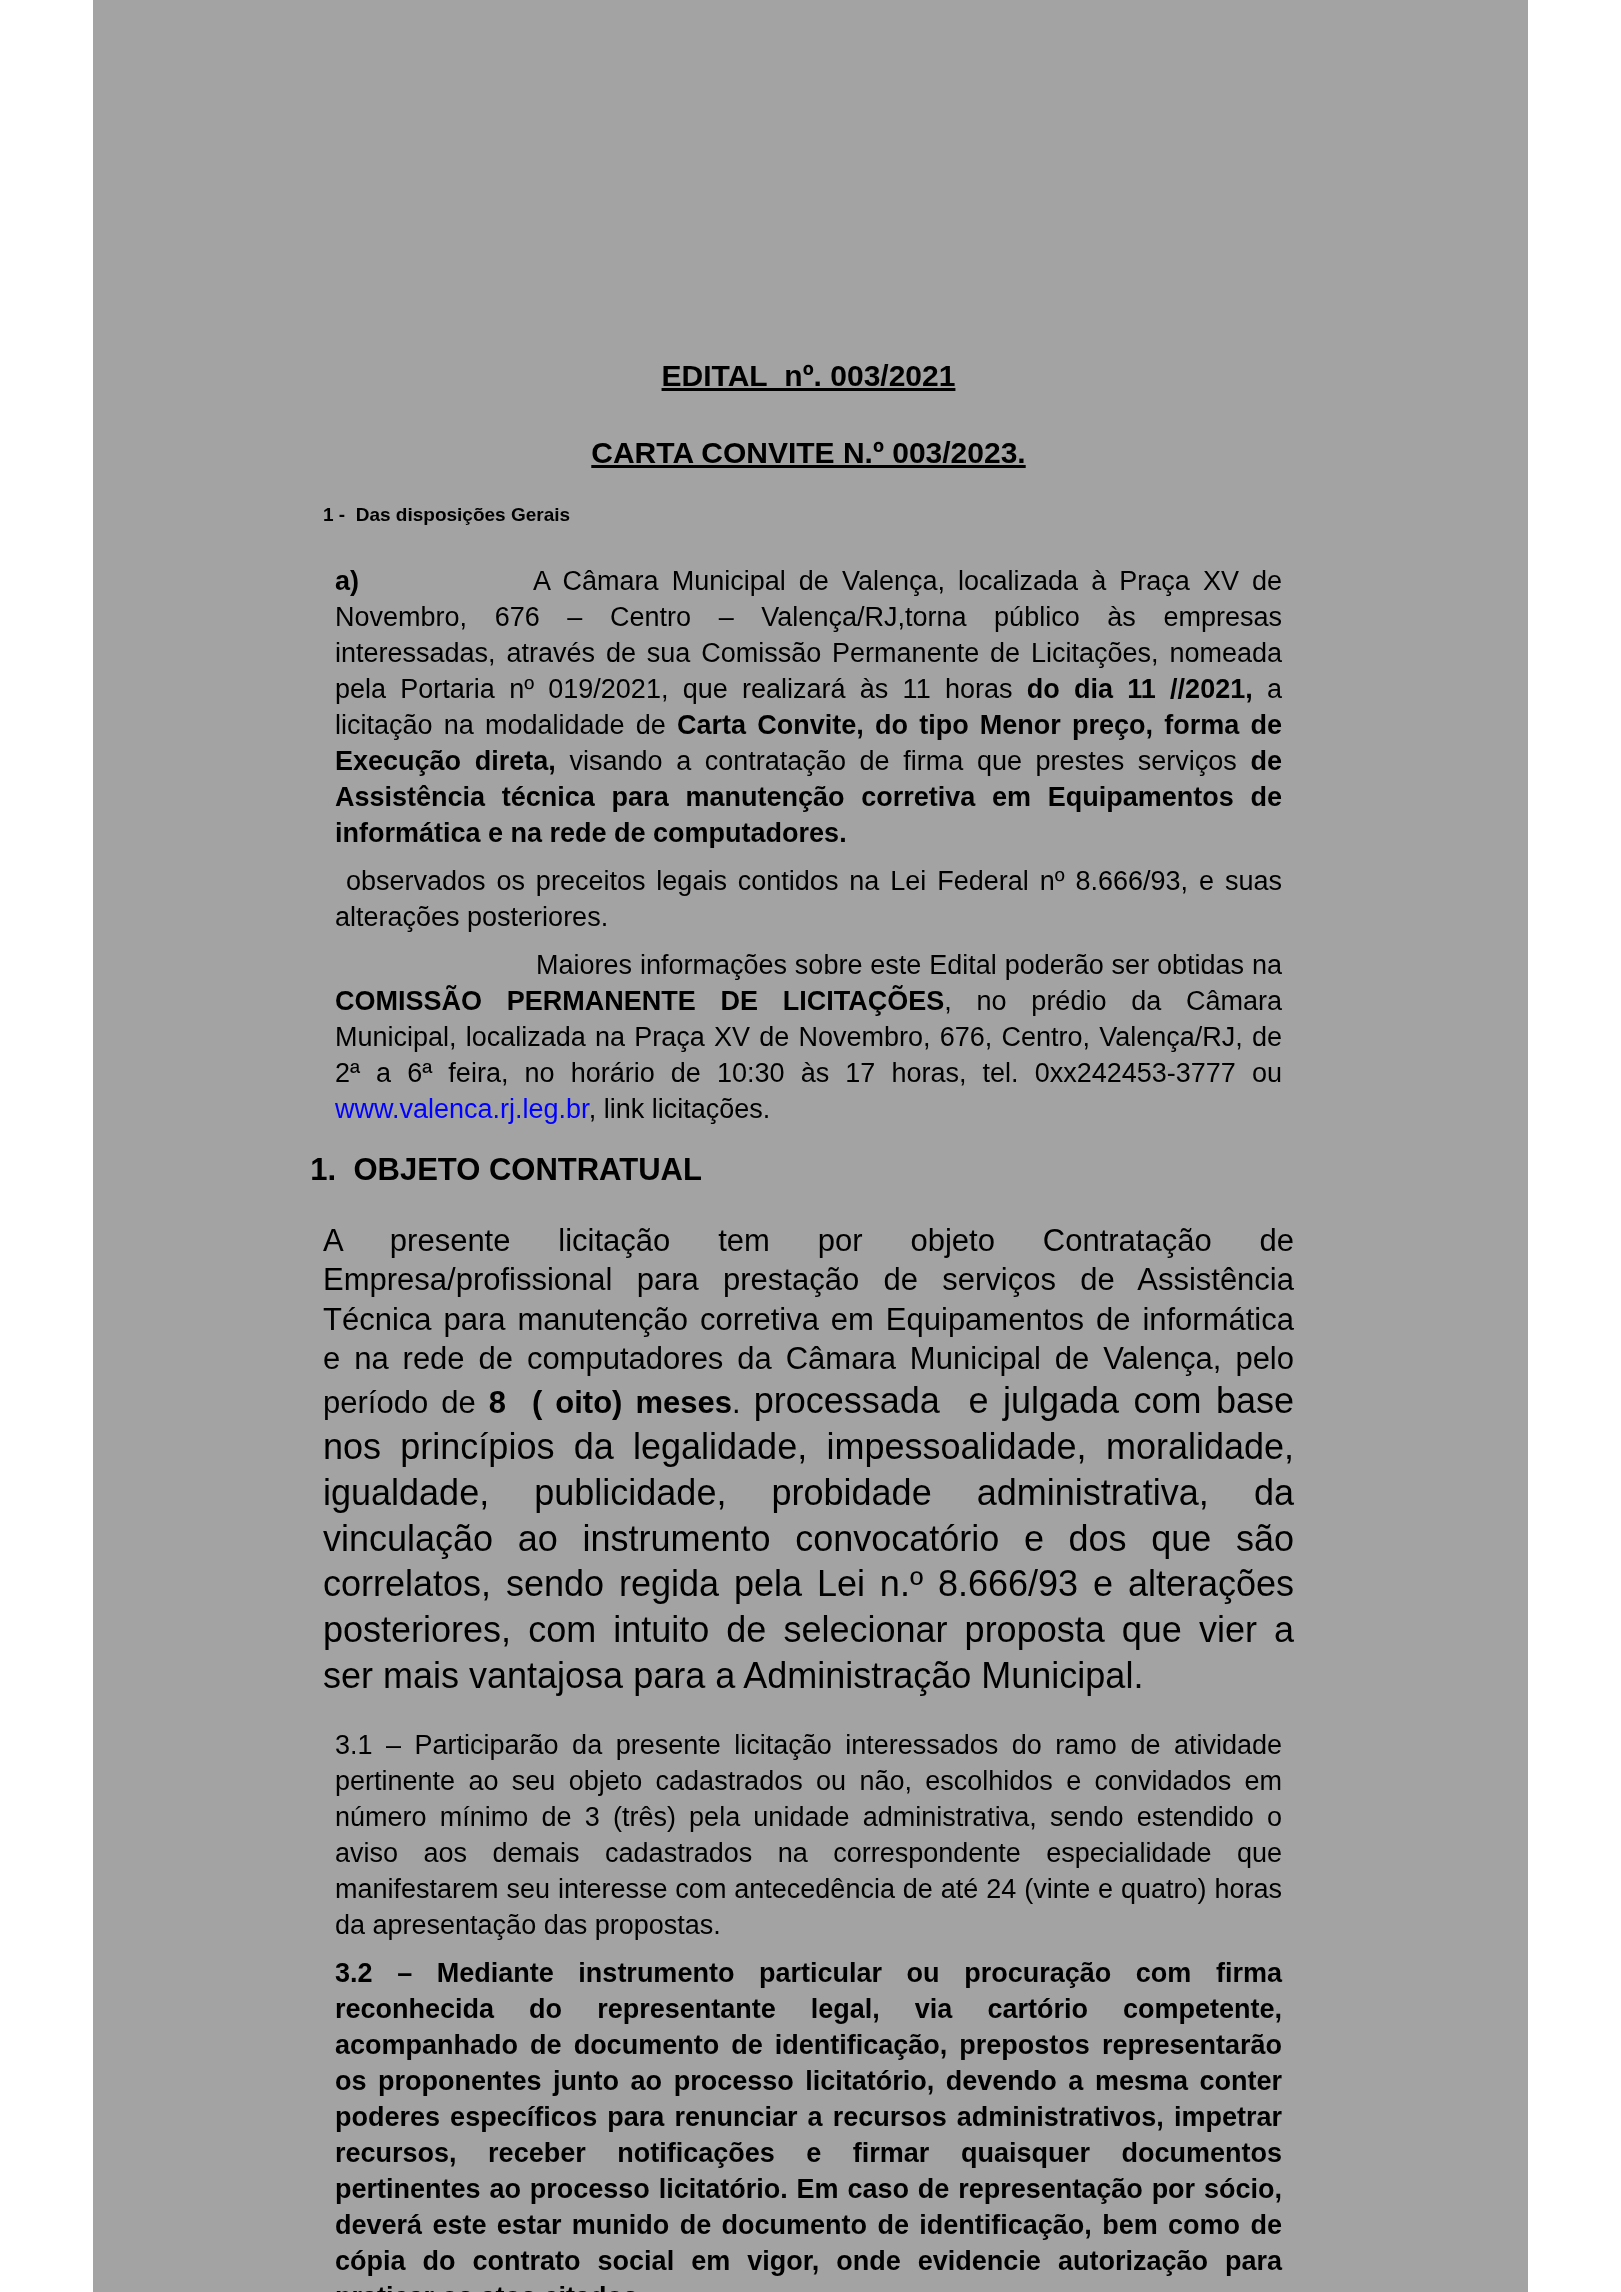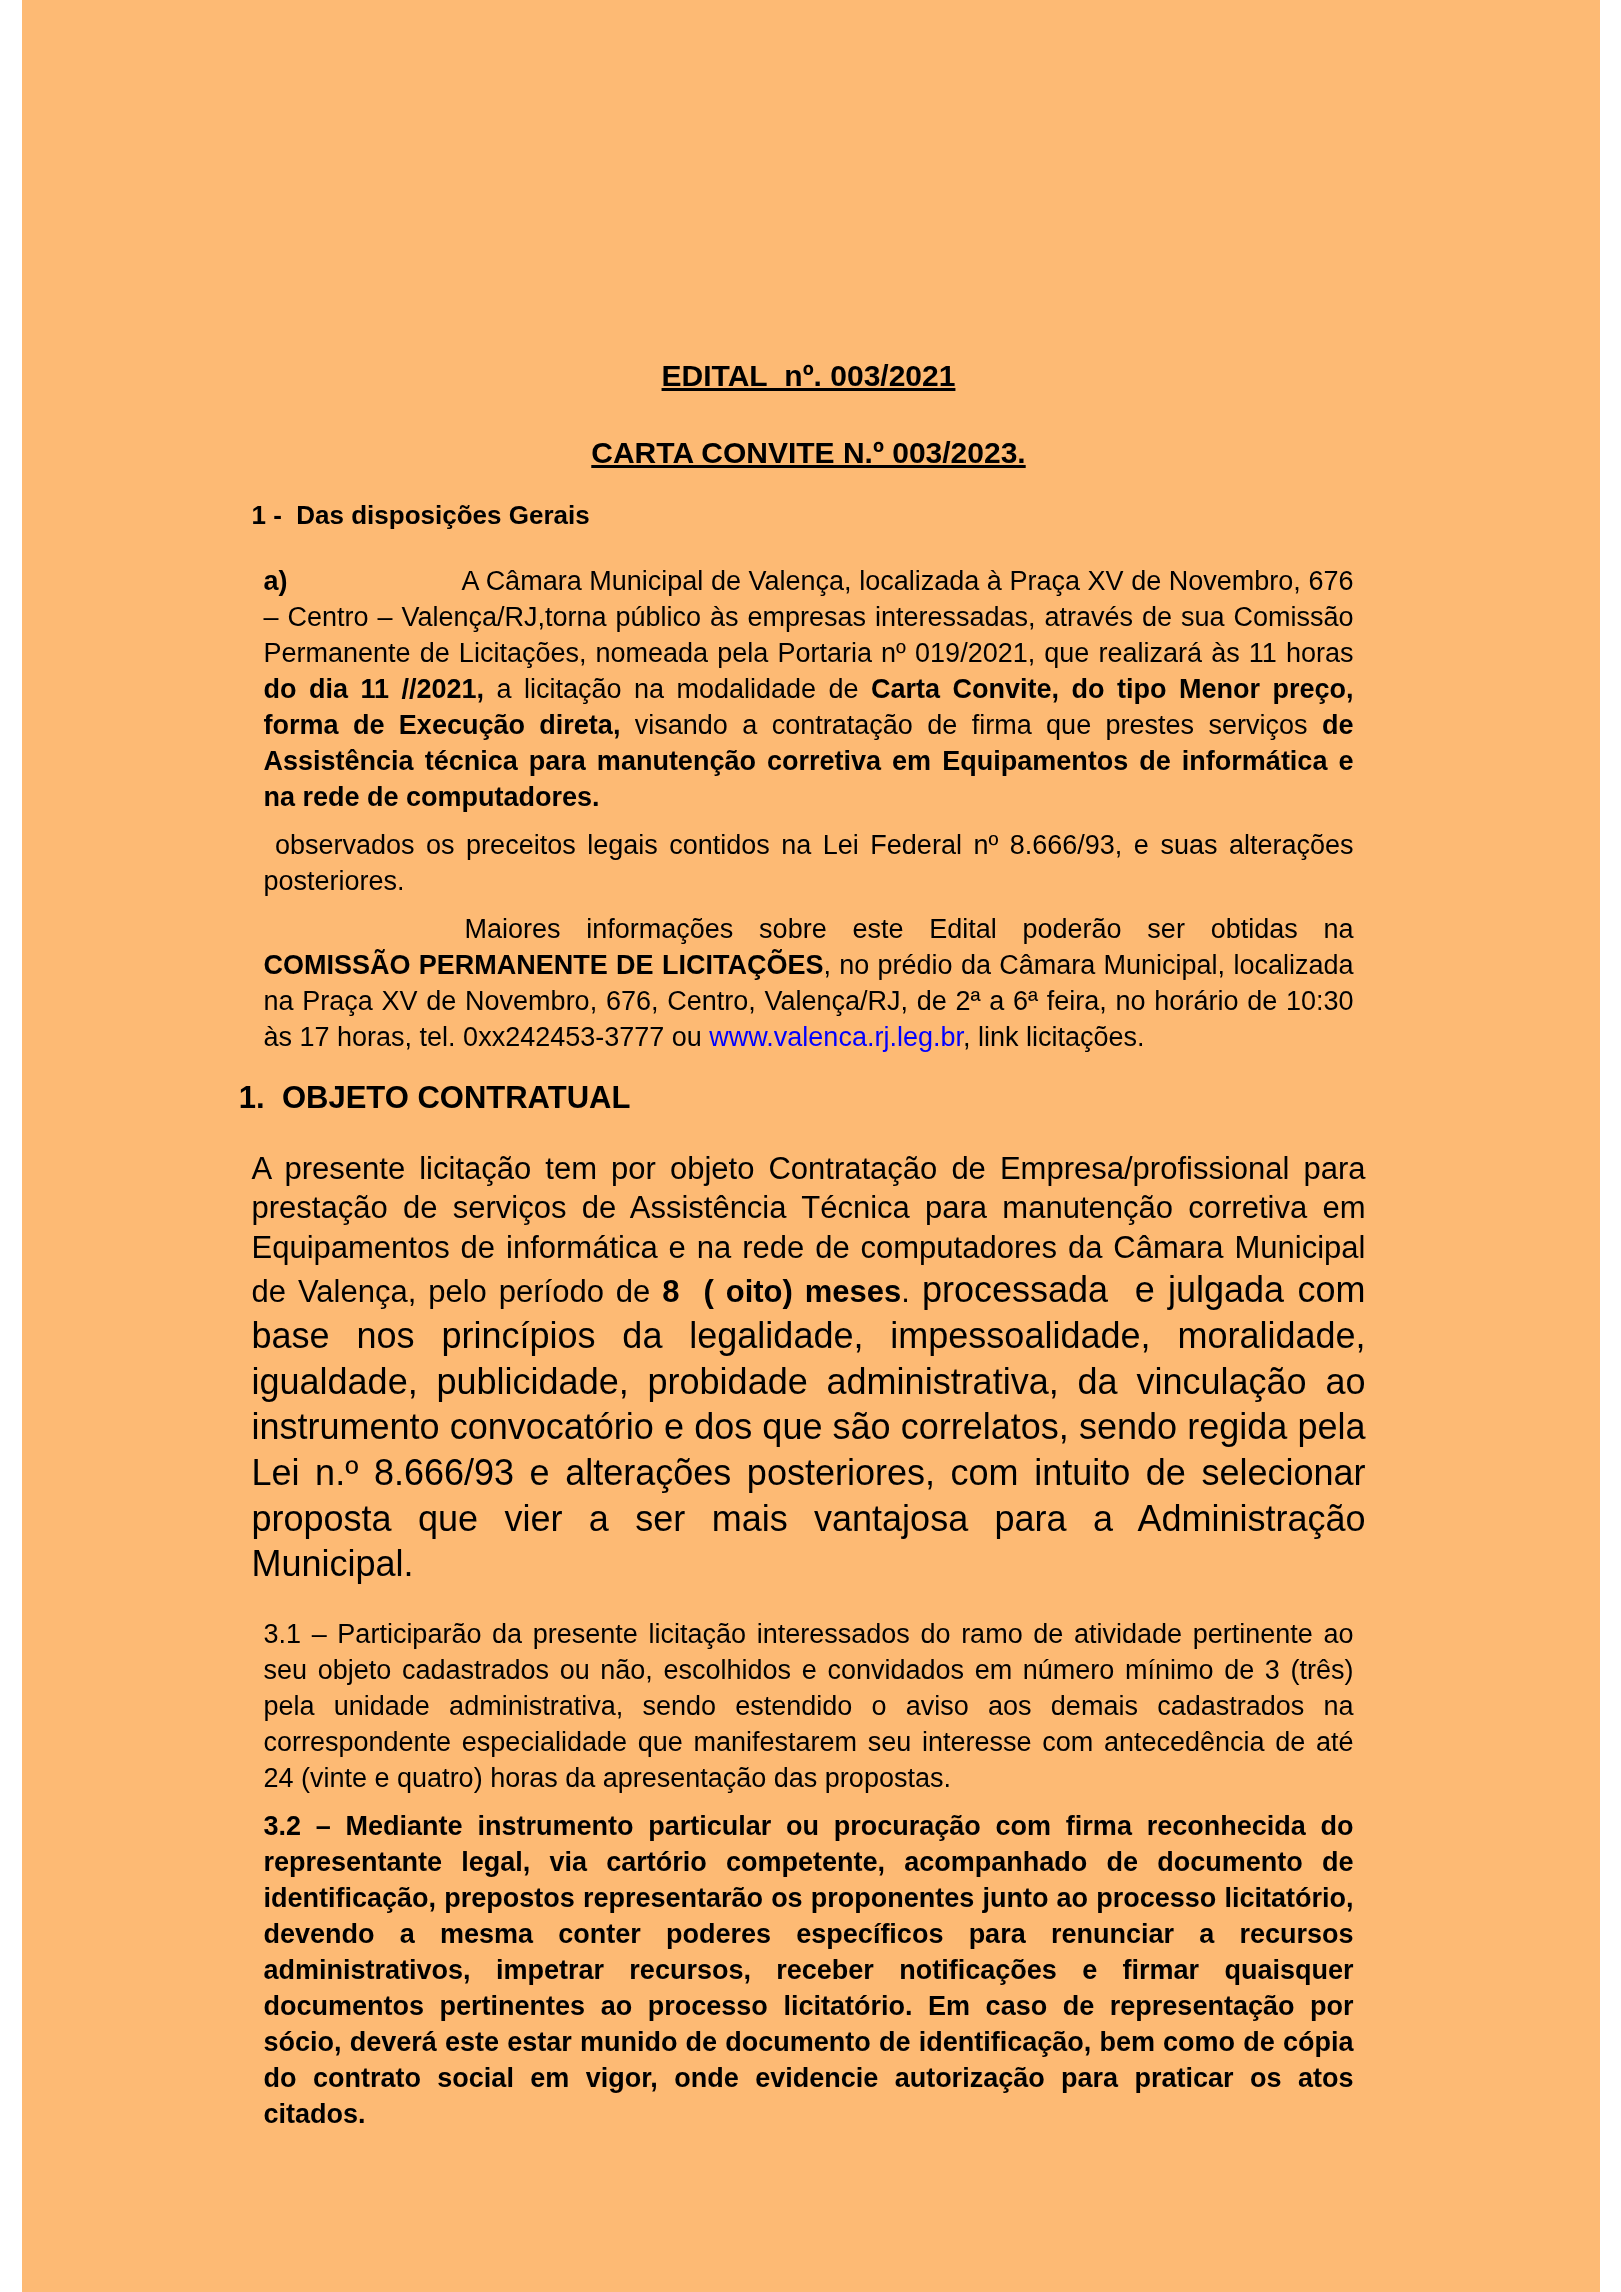--- a/index.html
+++ b/index.html
@@ -1,33 +1,33 @@
 <!DOCTYPE html>
 <html lang="pt-BR"><head>
 <meta charset="utf-8">
 <style>
   html,body{margin:0;padding:0;background:#ffffff;}
   .page{
     position:relative;
-    width:1578px;
+    width:1435px;
     height:2293px;
     margin:0 auto;
-    background:#fdba74;
+    background:#a3a3a3;
     color:#000000;
     font-family:"Liberation Sans","DejaVu Sans",sans-serif;
     box-sizing:border-box;
     padding:356px 234px 12px 230px;
     overflow:hidden;
   }
   .center{text-align:center;}
   .title{font-size:30px;font-weight:bold;line-height:39px;margin:0;}
   .title .u{text-decoration:underline;}
   .subtitle{font-size:30px;font-weight:bold;line-height:39px;margin:38px 0 0 0;}
   .subtitle .u{text-decoration:underline;}
-  .h-gerais{font-size:26px;font-weight:bold;line-height:36px;margin:24.5px 0 0 0;}
+  .h-gerais{font-size:19px;font-weight:bold;line-height:36px;margin:24.5px 0 0 0;}
   .para{font-size:27px;line-height:36px;text-align:justify;margin:12px;}
   .para-a{margin-top:30px;}
   .para-maiores{text-indent:201px;}
   .h-num{font-size:31px;font-weight:bold;line-height:41px;margin:22.5px 0 0 -12.7px;}
   .h-condicoes{margin-top:105px;}
   .para-objeto{font-size:31px;line-height:1.27;text-align:justify;margin:31px 0 0 0;}
   .para-31{margin-top:29px;}
   .para-32{margin-top:0;font-weight:bold;}
   .b{font-weight:bold;}
   .small{font-size:36px;margin-top:10px;}

